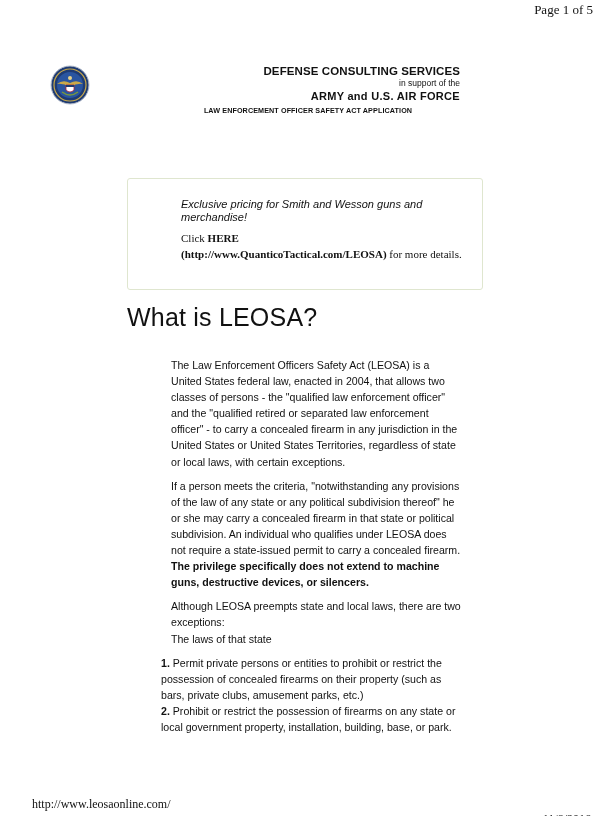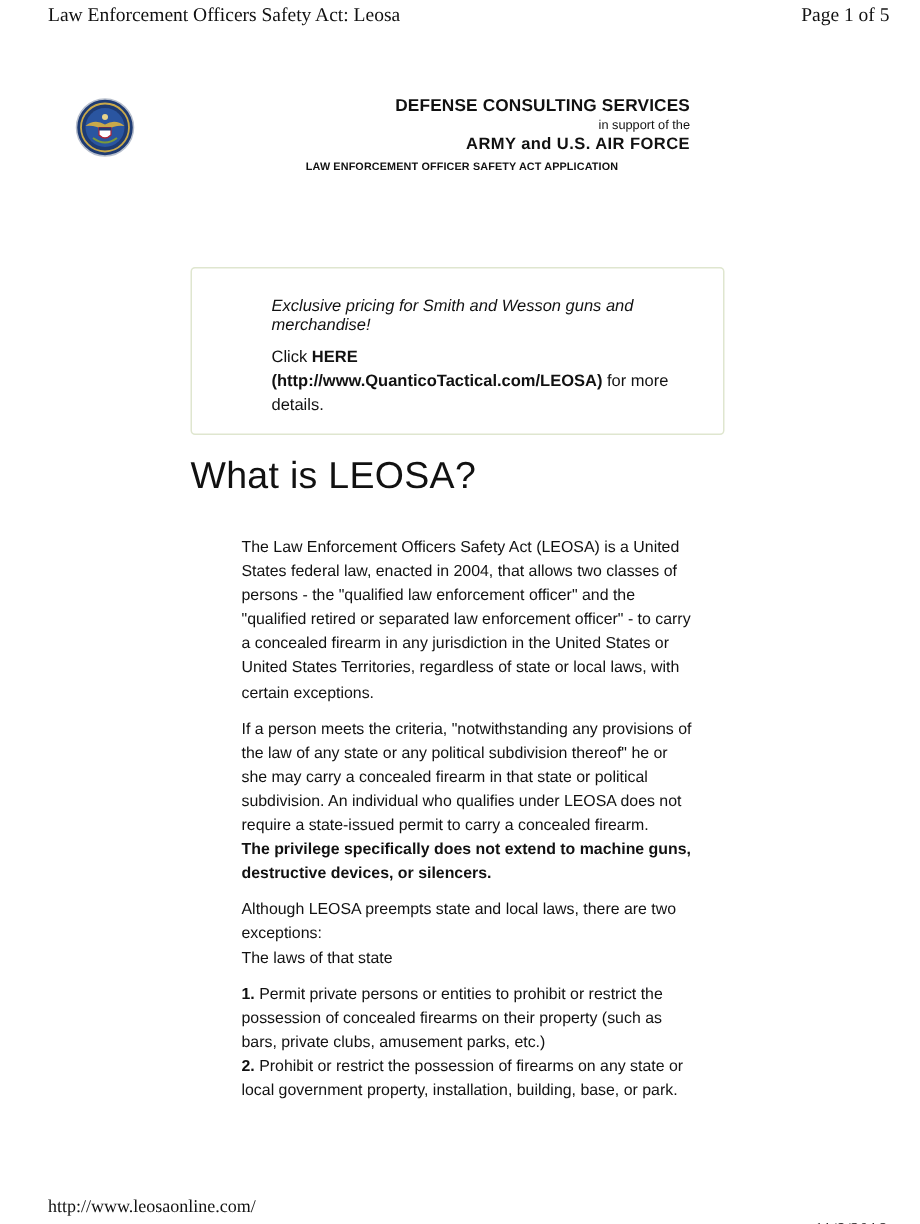--- a/index.html
+++ b/index.html
@@ -20,35 +20,34 @@
   .org-block { position: absolute; left: 240px; top: 64px; width: 220px; text-align: right; }
   .org-title { font-size: 11.5px; font-weight: bold; letter-spacing: 0.1px; line-height: 14px; }
   .org-sub { font-size: 8.5px; line-height: 11px; }
   .org-branch { font-size: 11px; font-weight: bold; line-height: 14px; letter-spacing: 0.3px; }
 
   .app-title { position: absolute; left: 163px; top: 106px; width: 290px; text-align: center; font-size: 7.2px; font-weight: bold; letter-spacing: 0.1px; }
 
   .promo-box { position: absolute; left: 127px; top: 178px; width: 356px; height: 112px; border: 1px solid #dfe6cf; border-radius: 3px; box-sizing: border-box; }
   .promo-text { position: absolute; left: 53px; top: 19px; width: 290px; font-size: 11px; line-height: 13px; }
   .promo-italic { font-style: italic; margin: 0 0 6px 0; }
-  .promo-link-para { margin: 0; line-height: 16px; }
+  .promo-link-para { margin: 0; line-height: 16px; font-family: Liberation Serif, serif; }
   .promo-link-para b { font-weight: bold; }
 
   .heading { position: absolute; left: 127px; top: 303px; font-size: 25px; font-weight: normal; margin: 0; letter-spacing: 0.2px; }
 
   .body-col { position: absolute; left: 161px; top: 357px; width: 300px; font-size: 10.6px; line-height: 16.1px; }
-  .body-col p { margin: 0 0 8px 0; }
+  .body-col p { margin: 0 0 8px 10px; }
   .body-col .tight { margin: 0; }
   .body-col .bold { font-weight: bold; }
 </style>
 </head>
 <body>
 
 <div class="page-header serif">
-  <span class="left">Law Enforcement Officers Safety Act: Leosa</span>
   <span class="right">Page 1 of 5</span>
 </div>
 
 <div class="seal">
   <svg width="40" height="40" viewBox="0 0 40 40">
     <circle cx="20" cy="20" r="19" fill="#1e3b73" stroke="#b8bfcc" stroke-width="1"></circle>
     <circle cx="20" cy="20" r="16" fill="none" stroke="#c9a94a" stroke-width="1.2"></circle>
     <circle cx="20" cy="20" r="13" fill="#2a55a0"></circle>
     <path d="M7 19 Q13 14 20 18 Q27 14 33 19 Q27 18 20 22 Q13 18 7 19 Z" fill="#c9a94a"></path>
     <path d="M16 20 h8 v5 q-4 4 -8 0 Z" fill="#ffffff" stroke="#b22234" stroke-width="0.8"></path>

